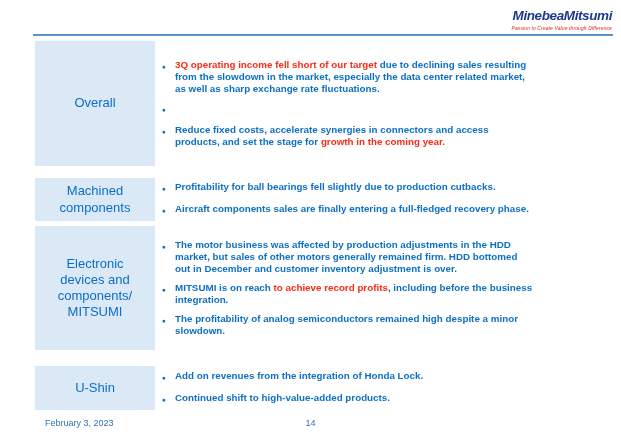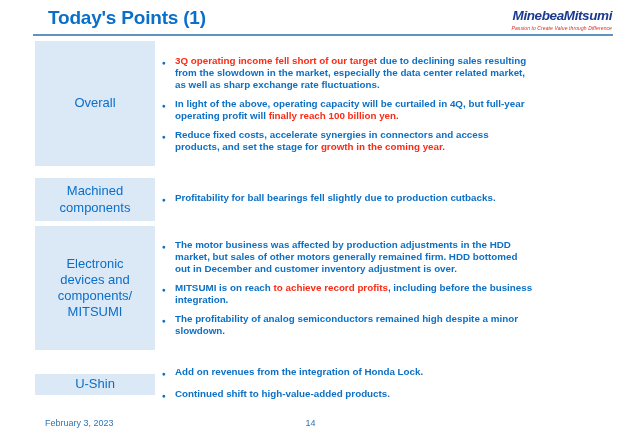--- a/index.html
+++ b/index.html
@@ -46,21 +46,21 @@
   .label-box {
     width: 120px; min-width: 120px;
     background: var(--box-bg);
     display: flex; align-items: center; justify-content: center;
     text-align: center; white-space: pre-line;
     color: var(--accent); font-weight: normal; font-size: 13px; line-height: 1.25;
   }
   .row-0 .label-box { height: 125px; }
   .row-1 .label-box { height: 43px; }
   .row-2 .label-box { height: 124px; }
-  .row-3 .label-box { height: 21px; }
+  .row-3 .label-box { height: 44px; }
   .bullets { margin-left: 7px; flex: 1; }
   .bullet { display: flex; margin-bottom: 7px; }
   .bullet:last-child { margin-bottom: 0; }
   .dot {
     width: 13px; min-width: 13px;
     font-size: 6.5px; line-height: 15px;
     color: var(--body-blue);
   }
   .bullet-text {
     font-size: 9.8px; font-weight: bold; line-height: 12px;
@@ -75,58 +75,59 @@
   }
   .footer-page {
     position: absolute; left: 0; right: 0; bottom: 10px;
     text-align: center; font-size: 9px; color: var(--footer-blue);
   }
 </style>
 </head>
 <body>
 
 <div class="slide">
-  <div class="title">Today's Points (1)</div>
 
   <div class="logo">
     <div class="logo-name">MinebeaMitsumi</div>
     <div class="logo-tagline">Passion to Create Value through Difference</div>
   </div>
 
   <div class="rule"></div>
 
   <div class="sections">
       <div class="row row-0">
         <div class="label-box">Overall</div>
         <div class="bullets">
           <div class="bullet">
             <span class="dot">●</span>
             <span class="bullet-text"><span class="seg-red">3Q operating income fell short of our target</span><span class="seg-blue"> due to declining sales resulting
 from the slowdown in the market, especially the data center related market,
 as well as sharp exchange rate fluctuations.</span></span>
           </div>
           <div class="bullet">
             <span class="dot">●</span>
-            <span class="bullet-text"><span class="seg-blue">In light of the above, operating capacity will be curtailed in 4Q, but full-year
-operating profit will </span><span class="seg-red">finally reach 100 billion yen.</span></span>
           </div>
           <div class="bullet">
             <span class="dot">●</span>
             <span class="bullet-text"><span class="seg-blue">Reduce fixed costs, accelerate synergies in connectors and access
 products, and set the stage for </span><span class="seg-red">growth in the coming year.</span></span>
           </div>
         </div>
       </div>
       <div class="row row-1">
         <div class="label-box">Machined
 components</div>
         <div class="bullets">
           <div class="bullet">
             <span class="dot">●</span>
             <span class="bullet-text"><span class="seg-blue">Profitability for ball bearings fell slightly due to production cutbacks.</span></span>
+          </div>
+          <div class="bullet">
+            <span class="dot">●</span>
+            <span class="bullet-text"><span class="seg-blue">Aircraft components sales are finally entering a full-fledged recovery phase.</span></span>
           </div>
         </div>
       </div>
       <div class="row row-2">
         <div class="label-box">Electronic
 devices and
 components/
 MITSUMI</div>
         <div class="bullets">
           <div class="bullet">

